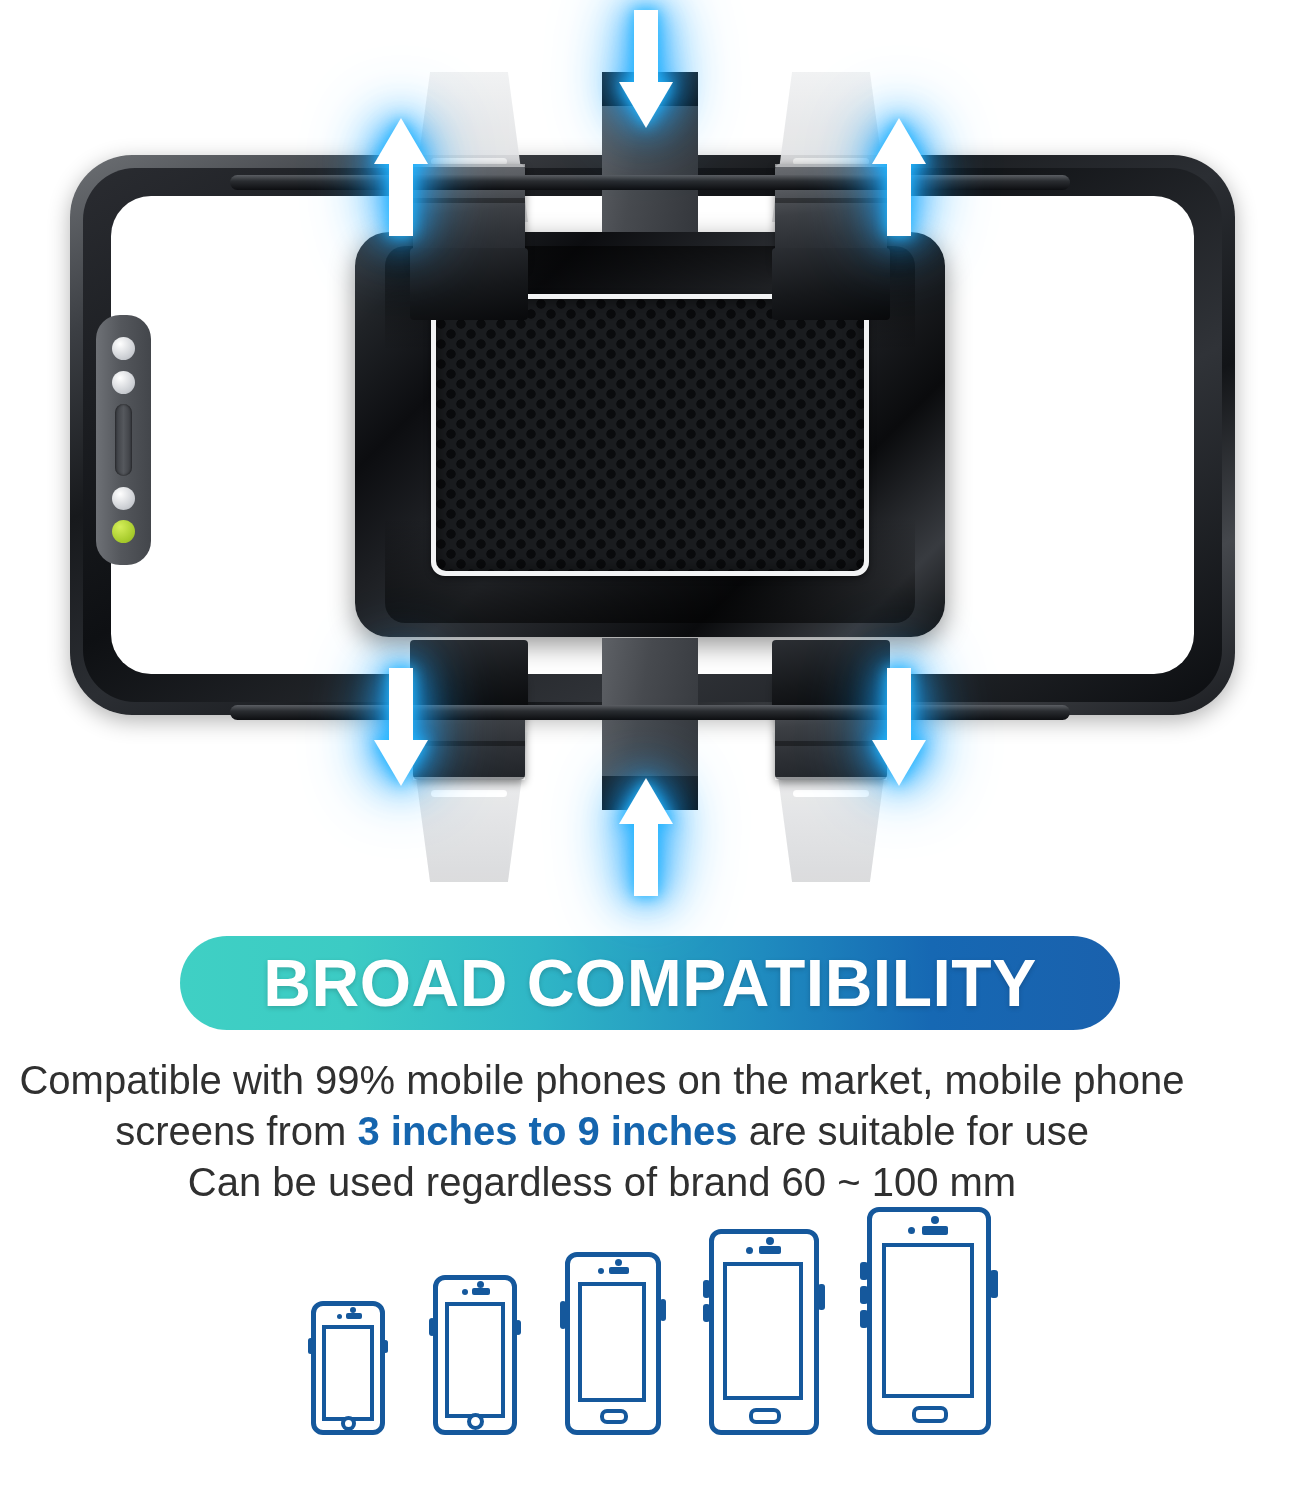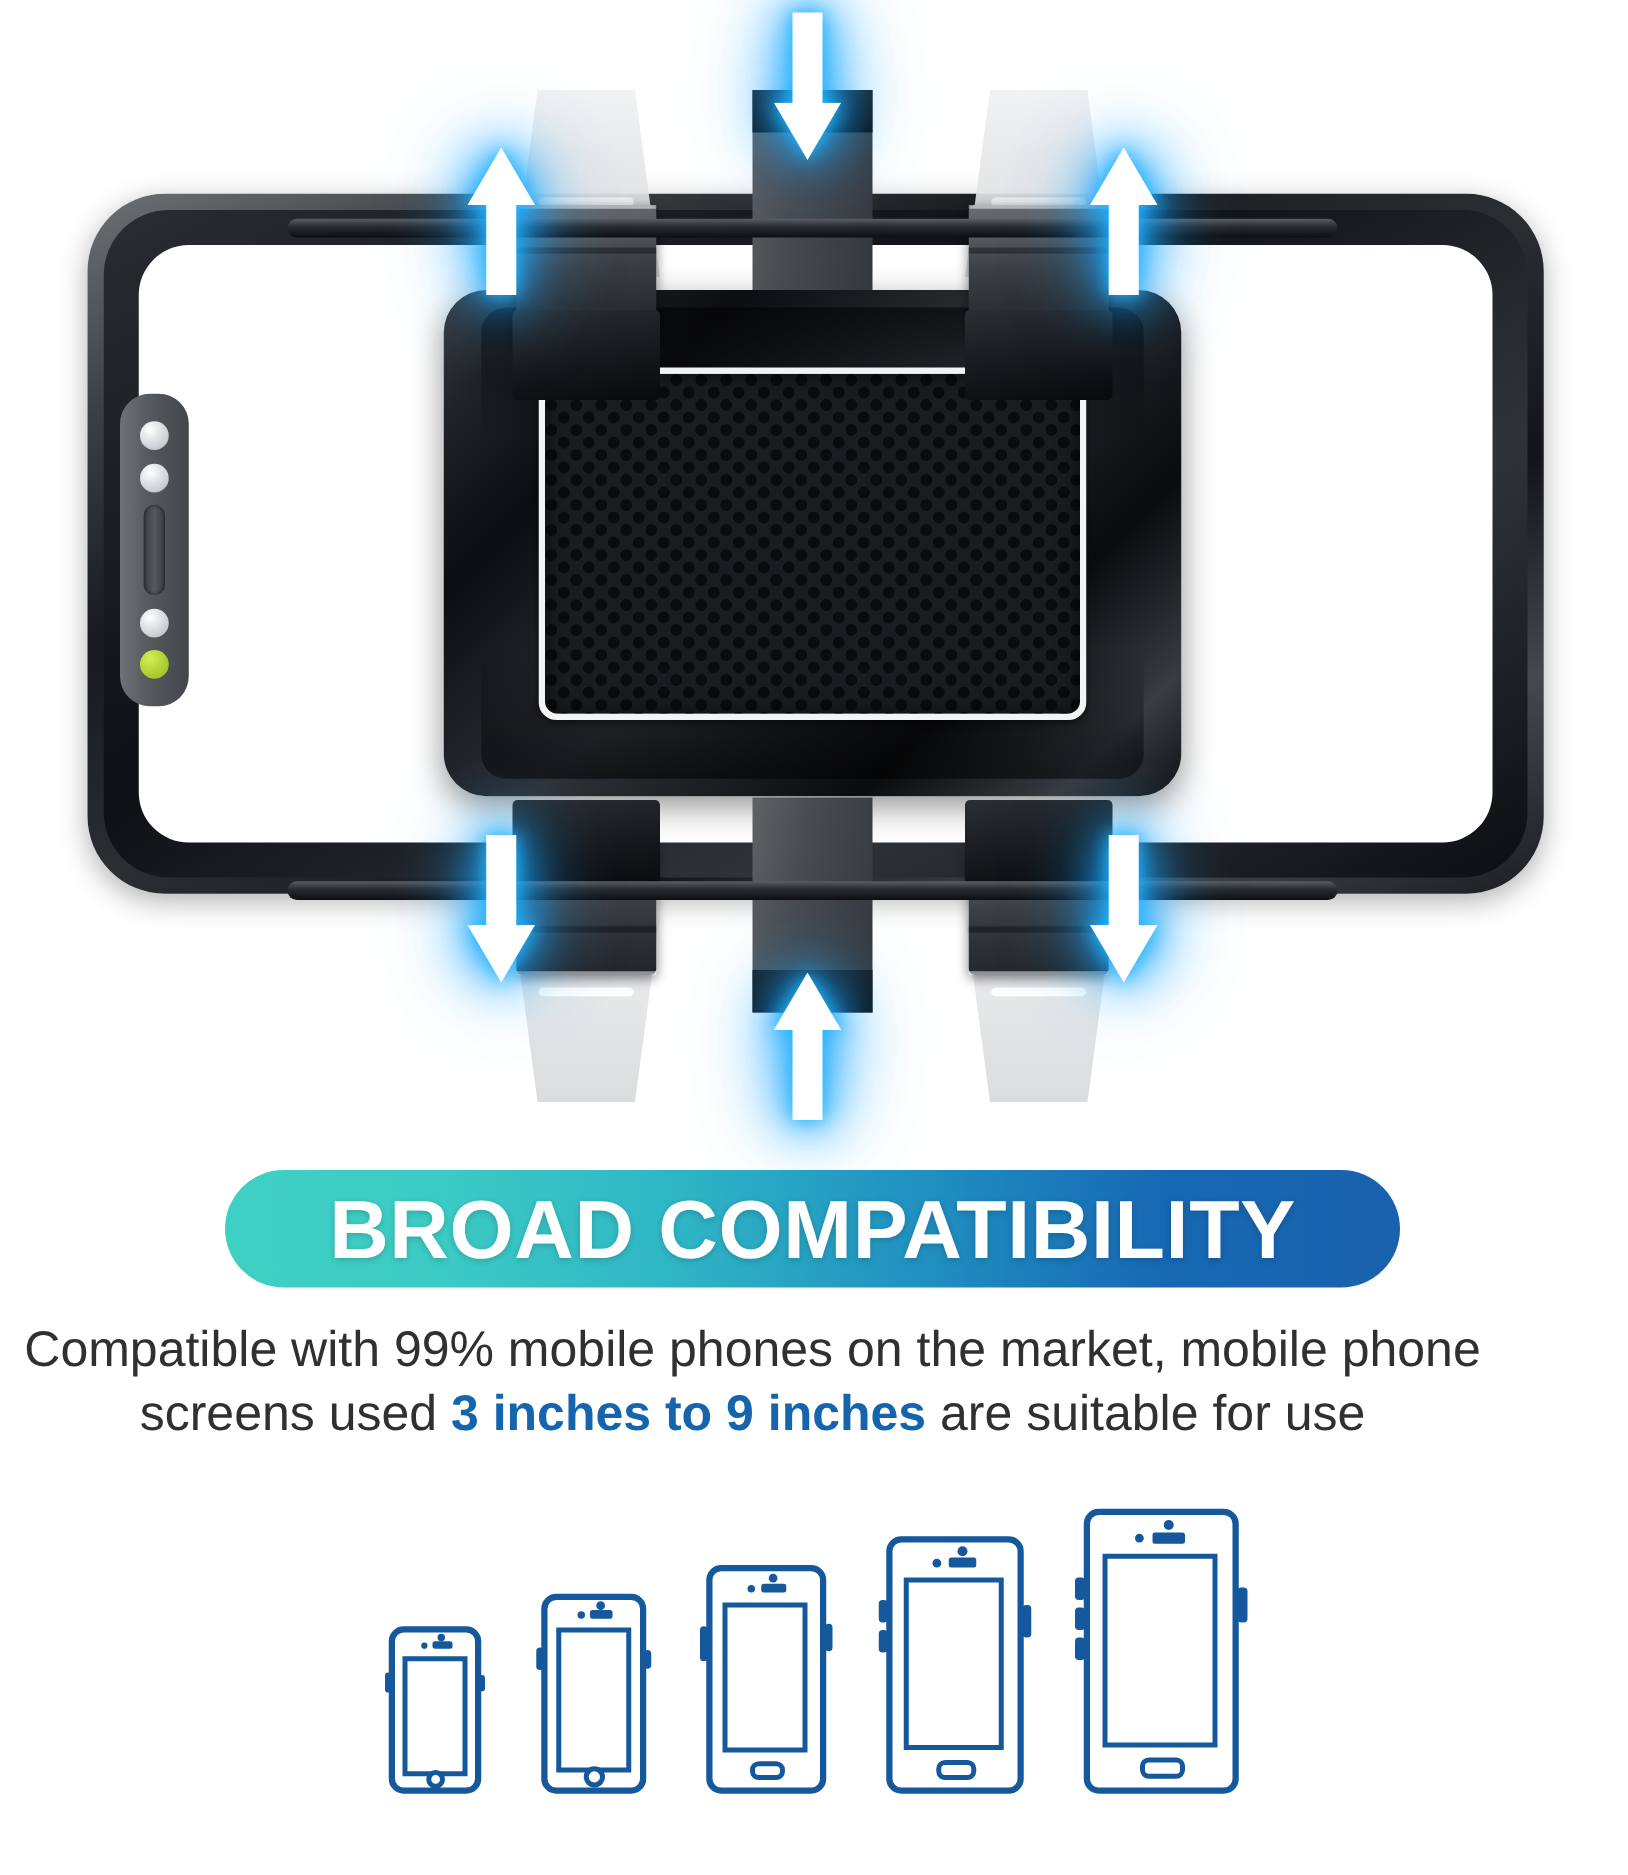--- a/index.html
+++ b/index.html
@@ -493,21 +493,22 @@
         <div class="head"></div>
     </div>
   </div>
 
   <div id="title-badge">
     <span class="title-text">BROAD COMPATIBILITY</span>
   </div>
 
   <div id="description">
     <div class="line">Compatible with 99% mobile phones on the market, mobile phone</div>
-    <div class="line"><span>screens used </span><span class="hl">3 inches to 9 inches</span><span> are suitable for use</span></div>
+    <div class="line"><span>screens from </span><span class="hl">3 inches to 9 inches</span><span> are suitable for use</span></div>
+    <div class="line">Can be used regardless of brand 60 ~ 100 mm</div>
   </div>
 
   <div id="phone-sizes">
 
     <div class="size-phone" style="width:74px;height:134px;">
       <div class="sp-front-cam" style="width:5px;height:5px;left:21px;top:8px;"></div>
       <div class="sp-speaker" style="width:16px;height:6px;left:30px;top:7px;"></div>
       <div class="sp-cam" style="width:6px;height:6px;left:34px;top:1px;"></div>
       <div class="sp-screen" style="left:6px;top:19px;width:52px;height:96px;"></div>
       <div class="sp-home-round" style="left:25px;top:110px;width:15px;height:15px;"></div>

